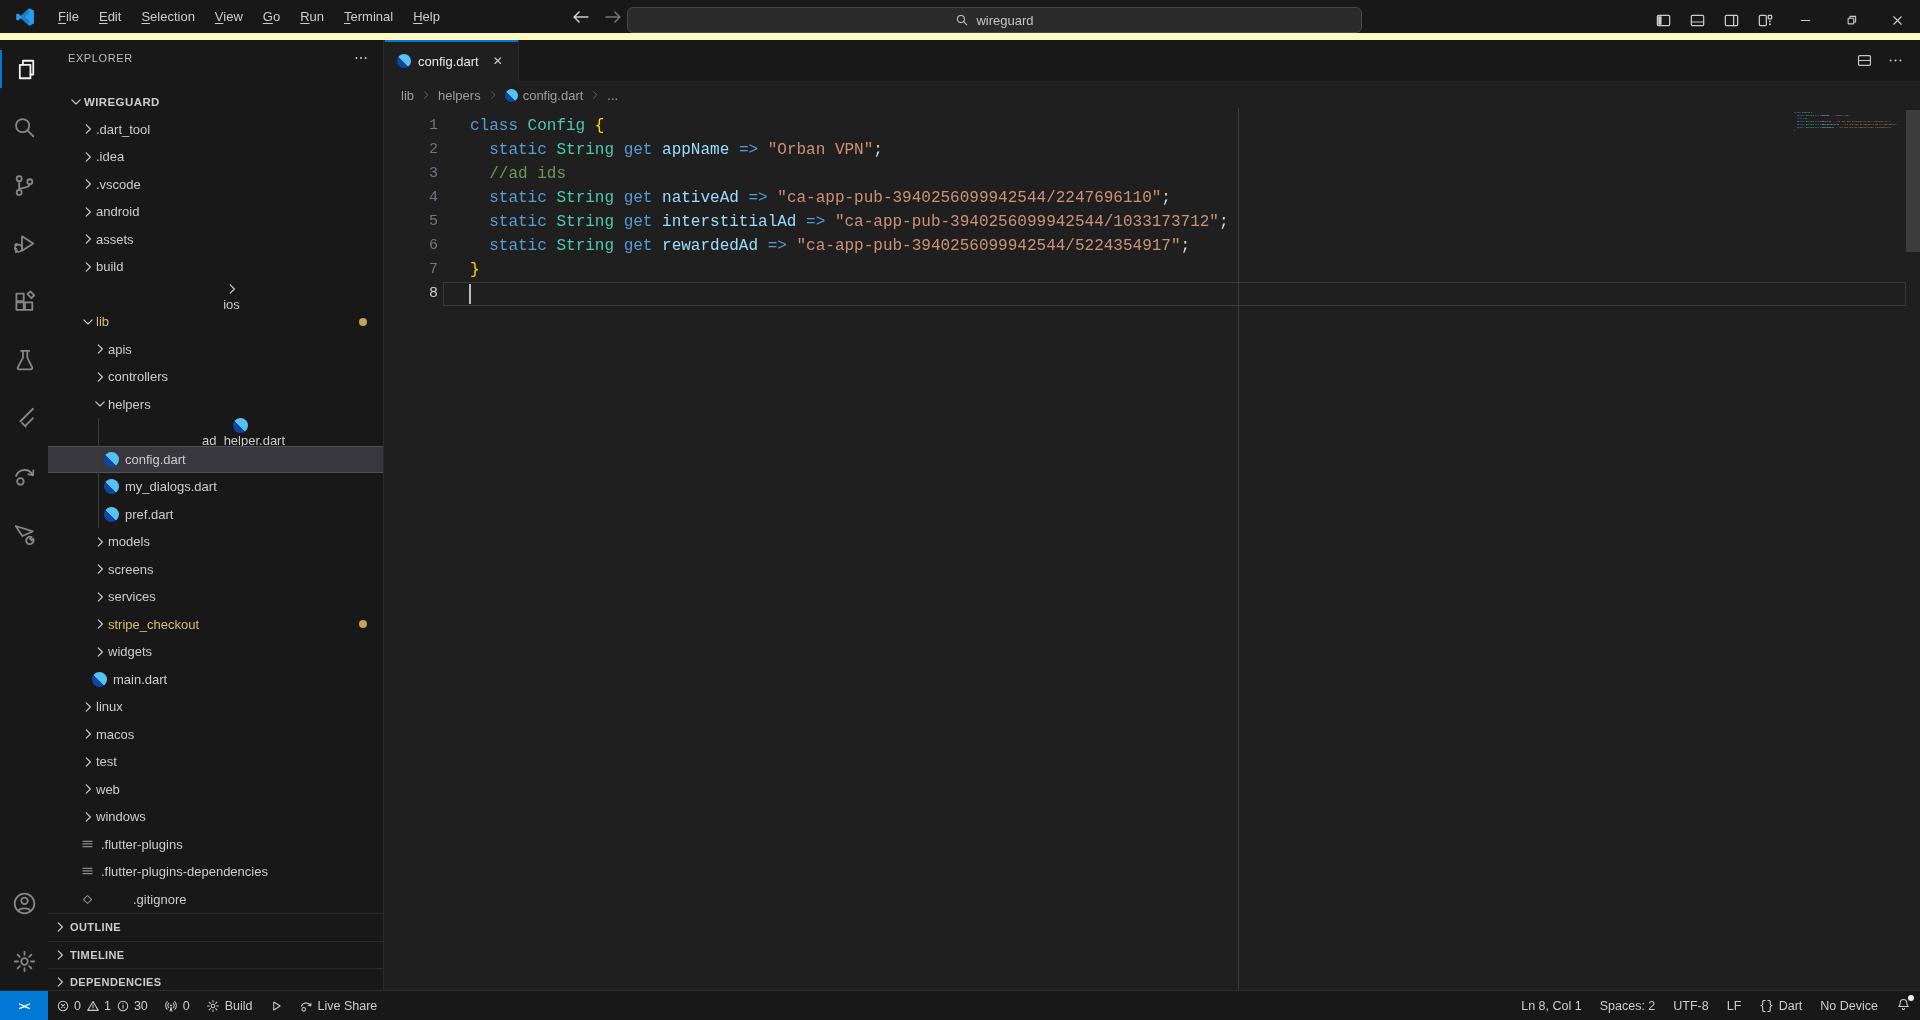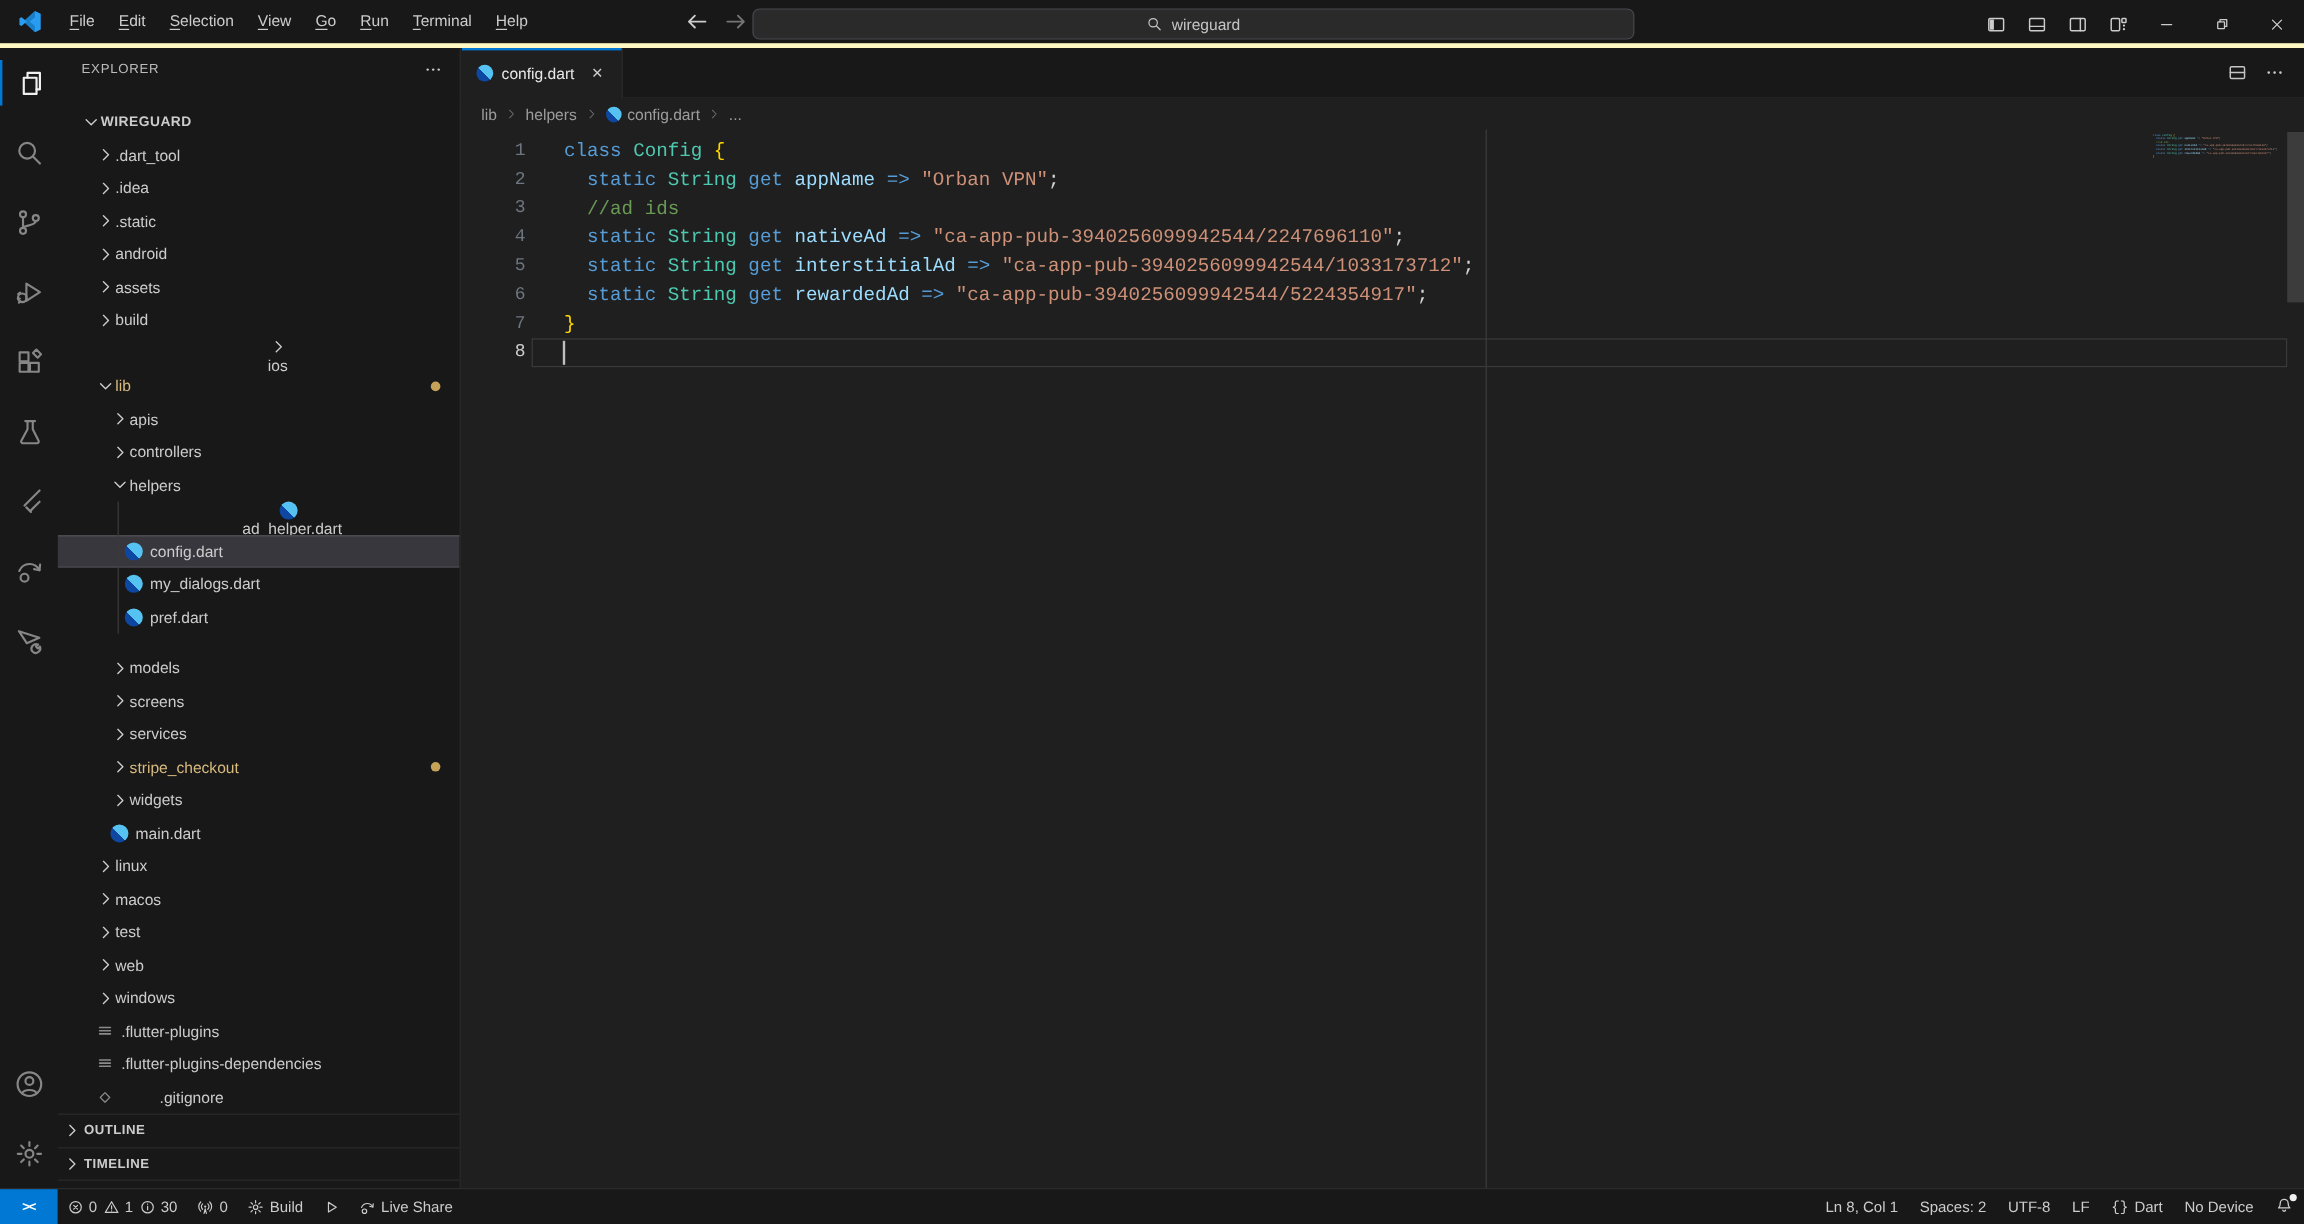--- a/index.html
+++ b/index.html
@@ -7,21 +7,21 @@
   body {
     background:#1f1f1f; color:#cccccc;
     font-family:"Liberation Sans", sans-serif;
     position:relative; font-size:13px;
   }
   .ic { display:inline-flex; align-items:center; justify-content:center; flex:none; }
   .ic svg { display:block; width:100%; height:100%; }
 
   
   #titlebar { position:absolute; top:0; left:0; right:0; height:40px;
-    background:#181818; border-bottom:4px solid #fef9c3;
+    background:#181818; border-bottom:7px solid #fef9c3;
     display:flex; align-items:center; }
   #vscode-logo { width:22px; height:22px; margin:0 12px 0 14px; }
   .menu-item { padding:0 10px; height:26px; line-height:26px; color:#cccccc;
     border-radius:5px; cursor:default; }
   .menu-item u { text-underline-offset:2px; }
   #nav-arrows { display:flex; gap:10px; margin-left:120px; }
   .nav-arrow { width:22px; height:22px; color:#cccccc; }
   .nav-arrow.dim { color:#767676; }
   #search-box { position:absolute; left:627px; top:7px; width:735px; height:26px;
     background:#2a2a2a; border:1px solid #48484f; border-radius:6px;
@@ -353,21 +353,21 @@
           </svg>
         </span>
         <span class="lbl">.idea</span>
       </div>
       <div class="trow" style="padding-left: 32px;">
         <span class="ic chev">
           <svg viewBox="0 0 16 16" fill="none" stroke="currentColor" stroke-width="1.15" stroke-linecap="round" stroke-linejoin="round">
             <path d="M6.2 3.8L10.4 8l-4.2 4.2"></path>
           </svg>
         </span>
-        <span class="lbl">.static</span>
+        <span class="lbl">.vscode</span>
       </div>
       <div class="trow" style="padding-left: 32px;">
         <span class="ic chev">
           <svg viewBox="0 0 16 16" fill="none" stroke="currentColor" stroke-width="1.15" stroke-linecap="round" stroke-linejoin="round">
             <path d="M6.2 3.8L10.4 8l-4.2 4.2"></path>
           </svg>
         </span>
         <span class="lbl">android</span>
       </div>
       <div class="trow" style="padding-left: 32px;">
@@ -436,21 +436,21 @@
         <span class="lbl">config.dart</span>
       </div>
       <div class="trow" style="padding-left: 56px;">
         <span class="ficon dart-ball"></span>
         <span class="lbl">my_dialogs.dart</span>
       </div>
       <div class="trow" style="padding-left: 56px;">
         <span class="ficon dart-ball"></span>
         <span class="lbl">pref.dart</span>
       </div>
-      <div class="trow" style="padding-left: 44px; margin-top: 15px;">
+      <div class="trow" style="padding-left: 44px;">
         <span class="ic chev">
           <svg viewBox="0 0 16 16" fill="none" stroke="currentColor" stroke-width="1.15" stroke-linecap="round" stroke-linejoin="round">
             <path d="M6.2 3.8L10.4 8l-4.2 4.2"></path>
           </svg>
         </span>
         <span class="lbl">models</span>
       </div>
       <div class="trow" style="padding-left: 44px;">
         <span class="ic chev">
           <svg viewBox="0 0 16 16" fill="none" stroke="currentColor" stroke-width="1.15" stroke-linecap="round" stroke-linejoin="round">

